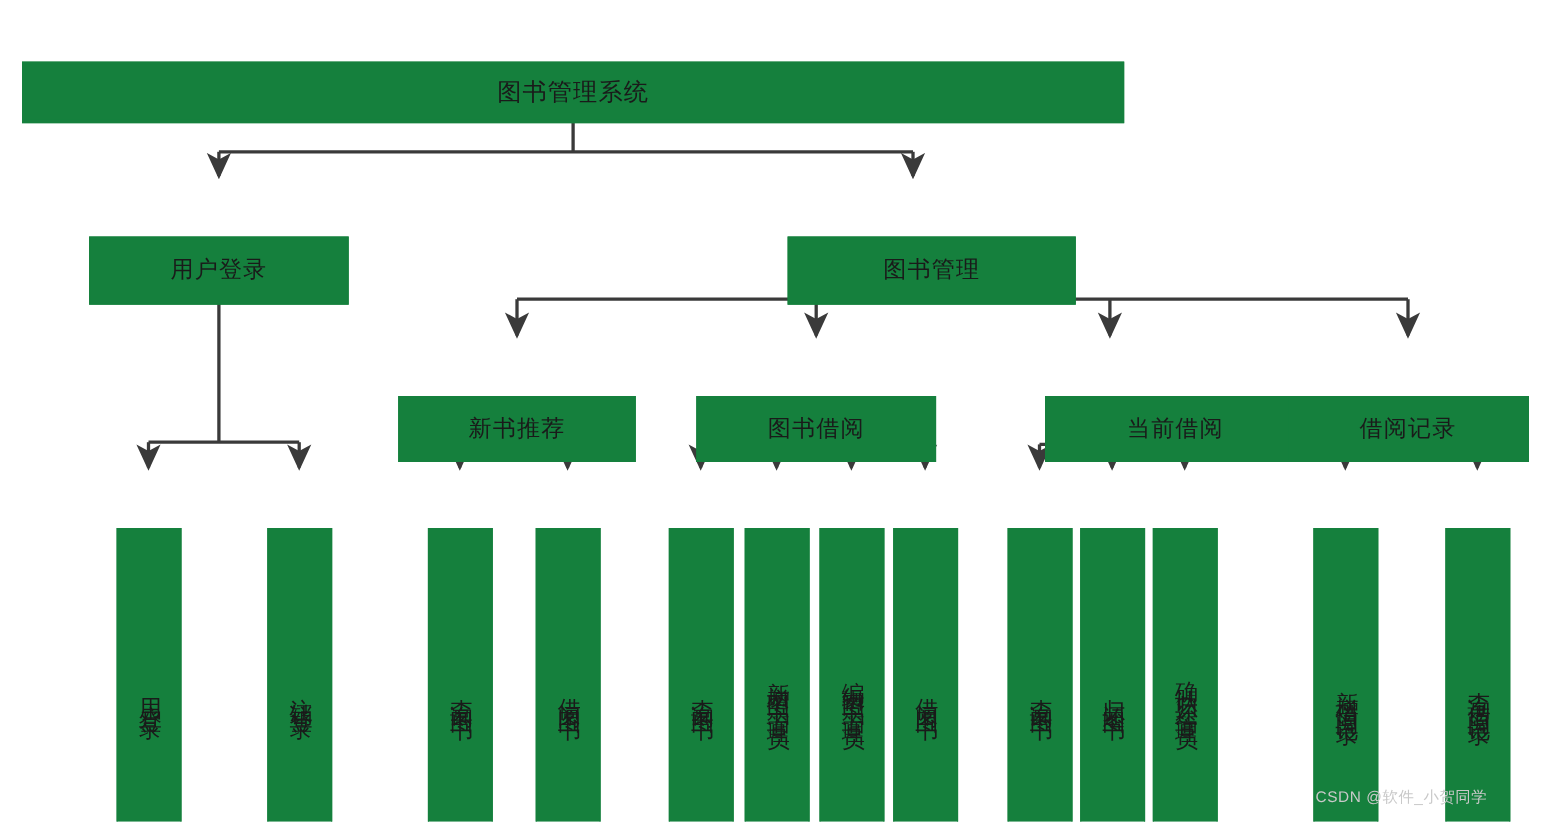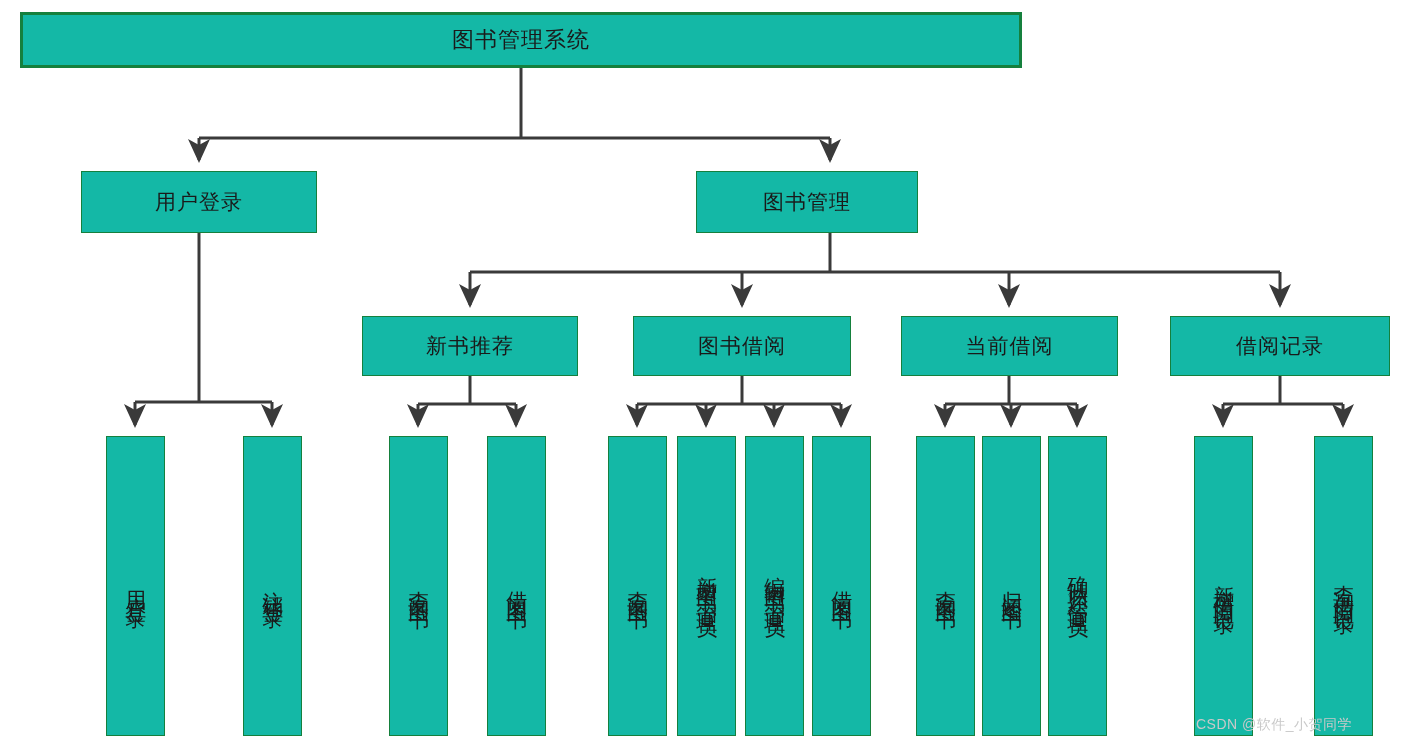--- a/index.html
+++ b/index.html
@@ -21,26 +21,27 @@
     position: absolute;
     left: 0;
     top: 0;
     width: 1405px;
     height: 747px;
     pointer-events: none;
   }
   .node {
     position: absolute;
     box-sizing: border-box;
-    background: #14b8a6;
+    background: #15803d;
     border: 1px solid #15803d;
     display: flex;
     align-items: center;
     justify-content: center;
     color: #1a1a1a;
+    margin-top: 44px;
   }
   .node.h {
     font-size: 21px;
     letter-spacing: 1px;
     line-height: 1.2;
   }
   .node.root {
     font-size: 22px;
     border-width: 3px;
   }
@@ -123,31 +124,31 @@
     </g>
   </svg>
 
   <div class="node h root" style="left:20px; top:12px; width:1002px; height:56px;">
     <span>图书管理系统</span>
   </div>
 
   <div class="node h" style="left:81px; top:171px; width:236px; height:62px;">
     <span>用户登录</span>
   </div>
-  <div class="node h" style="left:696px; top:171px; width:222px; height:62px;">
+  <div class="node h" style="left:716px; top:171px; width:262px; height:62px;">
     <span>图书管理</span>
   </div>
 
   <div class="node h" style="left:362px; top:316px; width:216px; height:60px;">
     <span>新书推荐</span>
   </div>
   <div class="node h" style="left:633px; top:316px; width:218px; height:60px;text-align:right;">
     <span>图书借阅</span>
   </div>
-  <div class="node h" style="left:901px; top:316px; width:217px; height:60px;text-align:center;">
+  <div class="node h" style="left:950px; top:316px; width:237px; height:60px;text-align:center;">
     <span>当前借阅</span>
   </div>
   <div class="node h" style="left:1170px; top:316px; width:220px; height:60px;">
     <span>借阅记录</span>
   </div>
 
   <div class="node v" style="left:106px; top:436px; width:59px; height:300px;">
     <span class="vtext">用户登录</span>
   </div>
   <div class="node v" style="left:243px; top:436px; width:59px; height:300px;">

